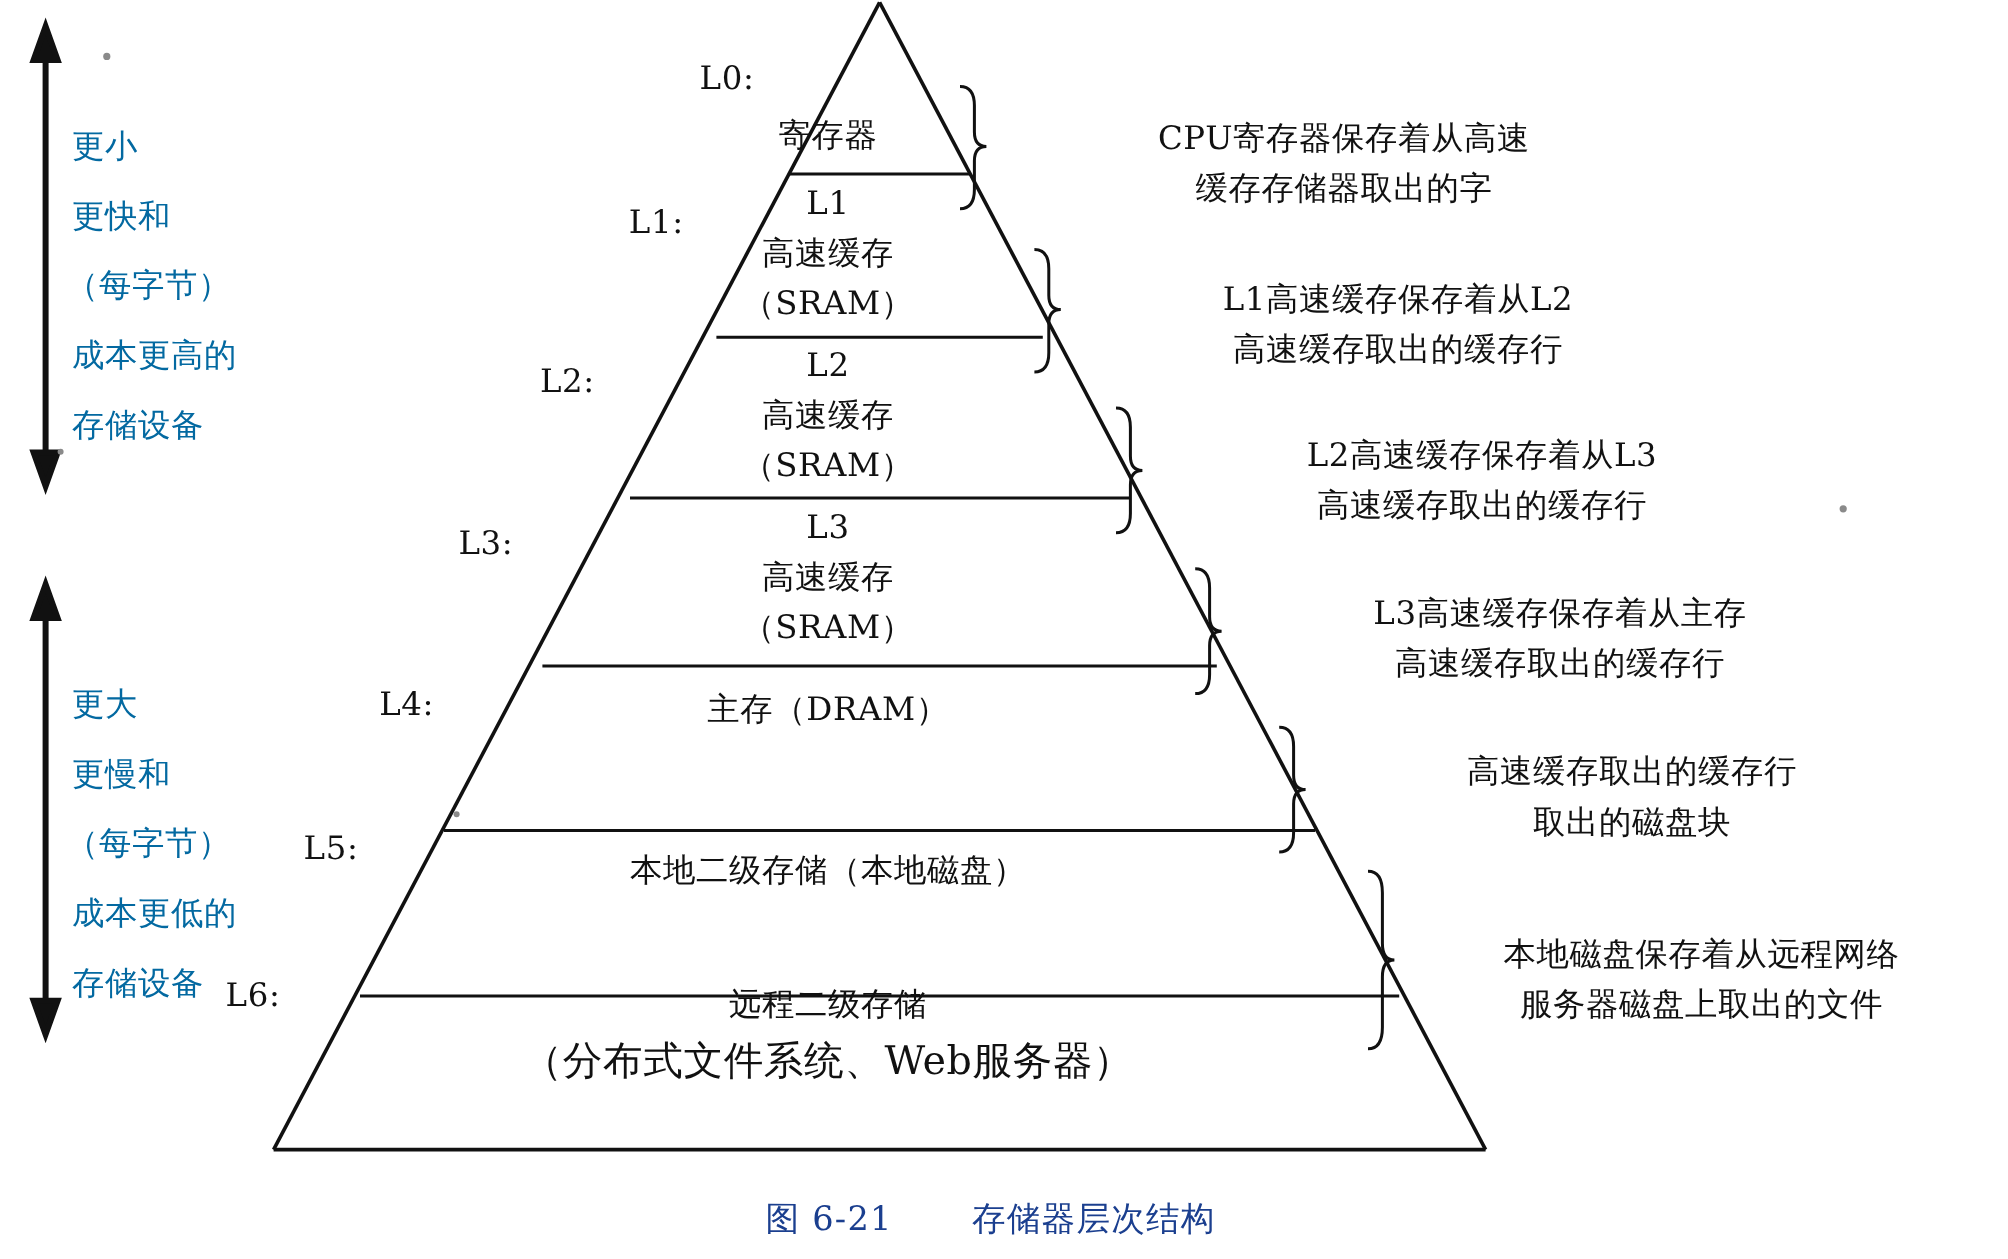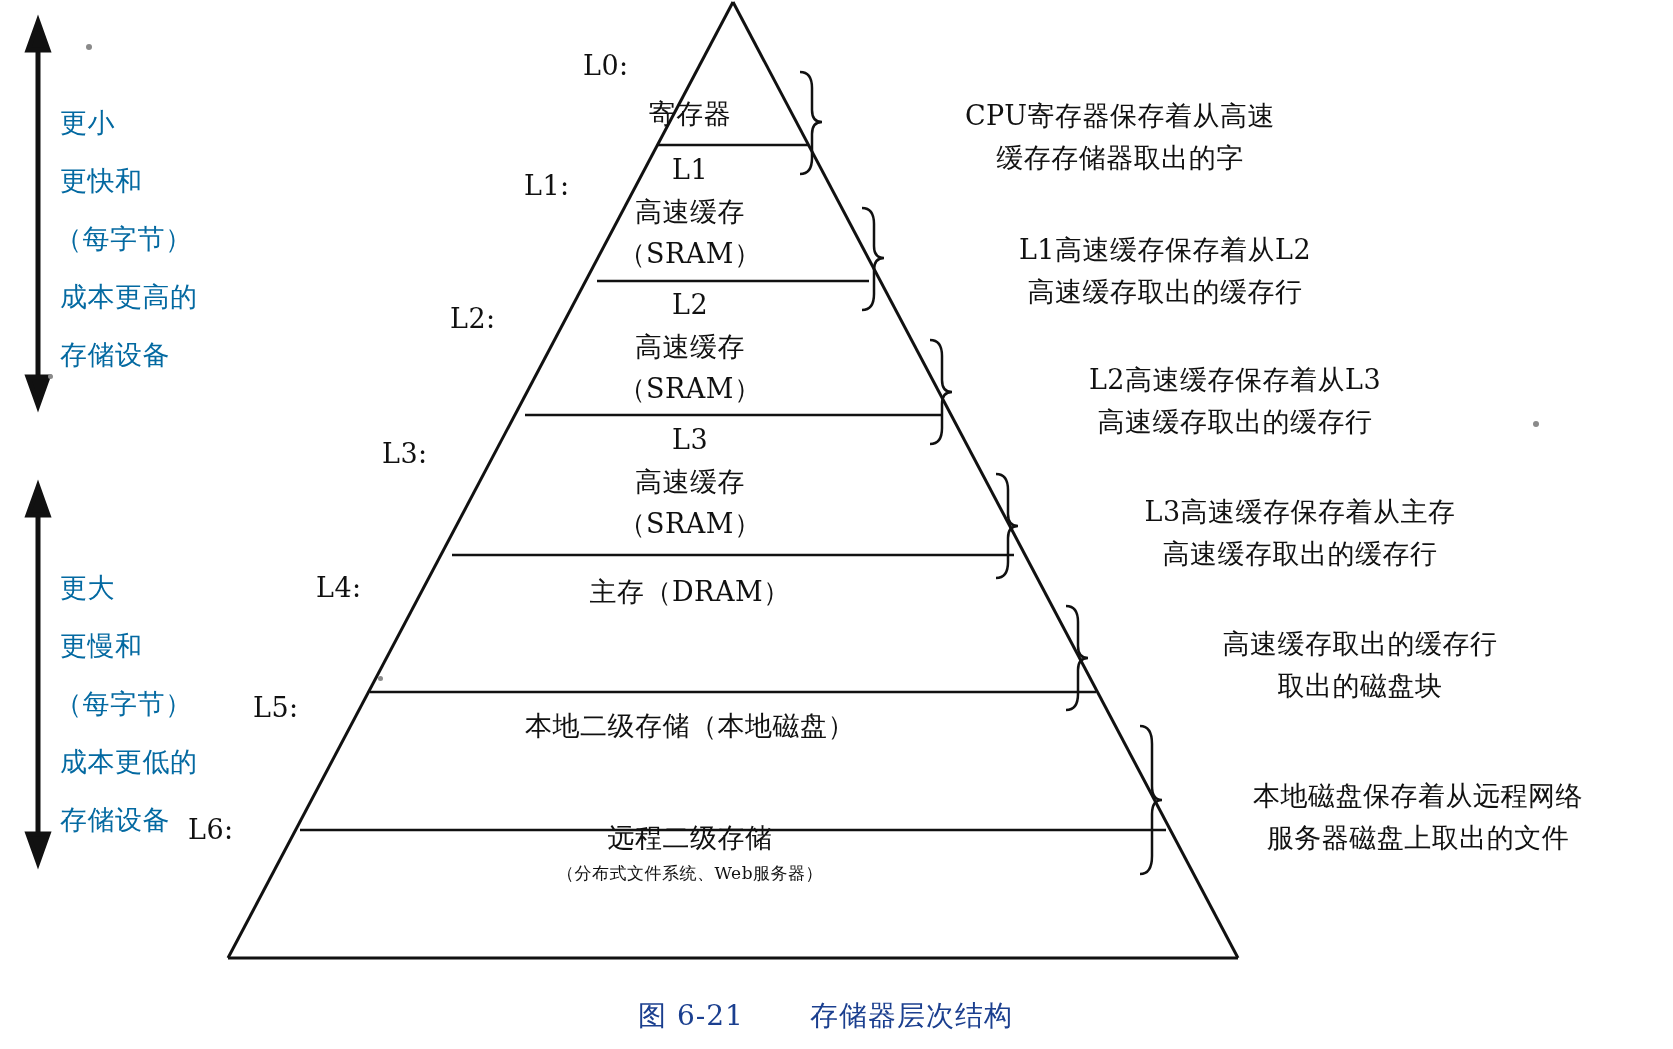--- a/index.html
+++ b/index.html
@@ -52,21 +52,21 @@
     font-family: "DejaVu Serif", "Liberation Serif", serif;
   }
 
   
   .band-text {
     font-size: 27px;
     text-align: center;
     transform: translateX(-50%);
   }
   .band-text.small {
-    font-size: 17px;
+    font-size: 33px;
   }
 
   
   .annot {
     font-size: 27px;
     text-align: center;
     transform: translateX(-50%);
   }
 
   .caption {

